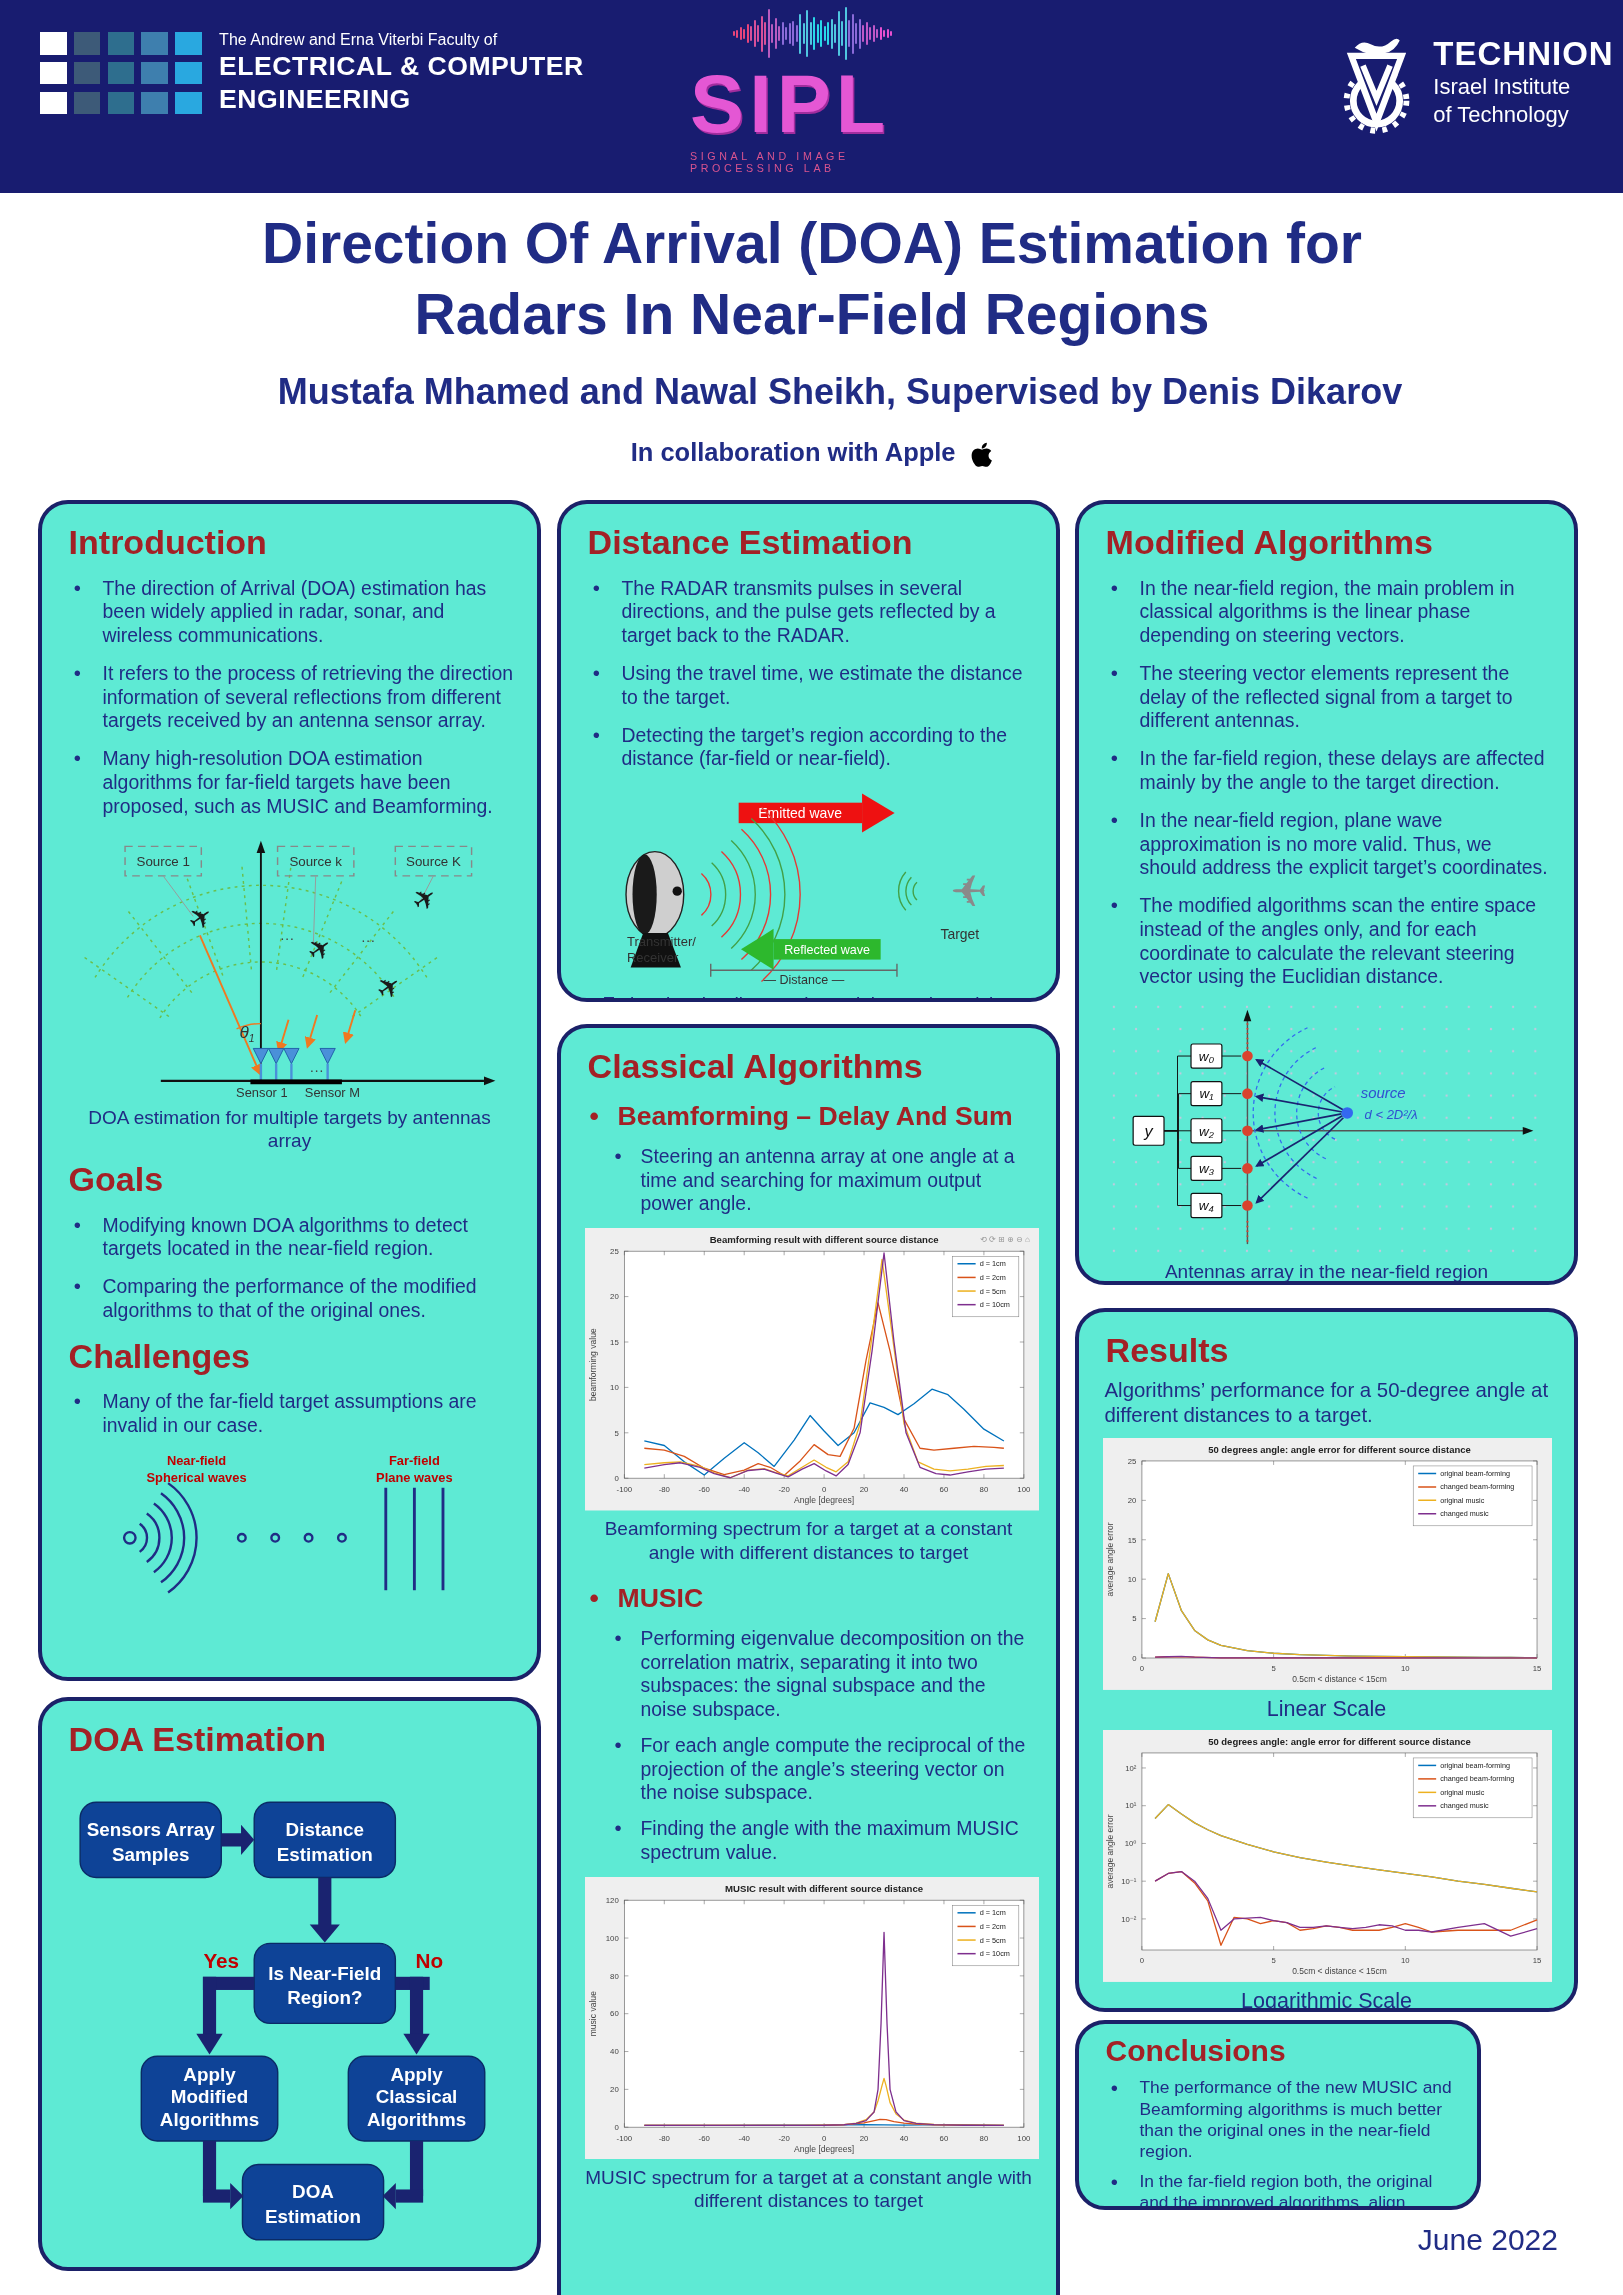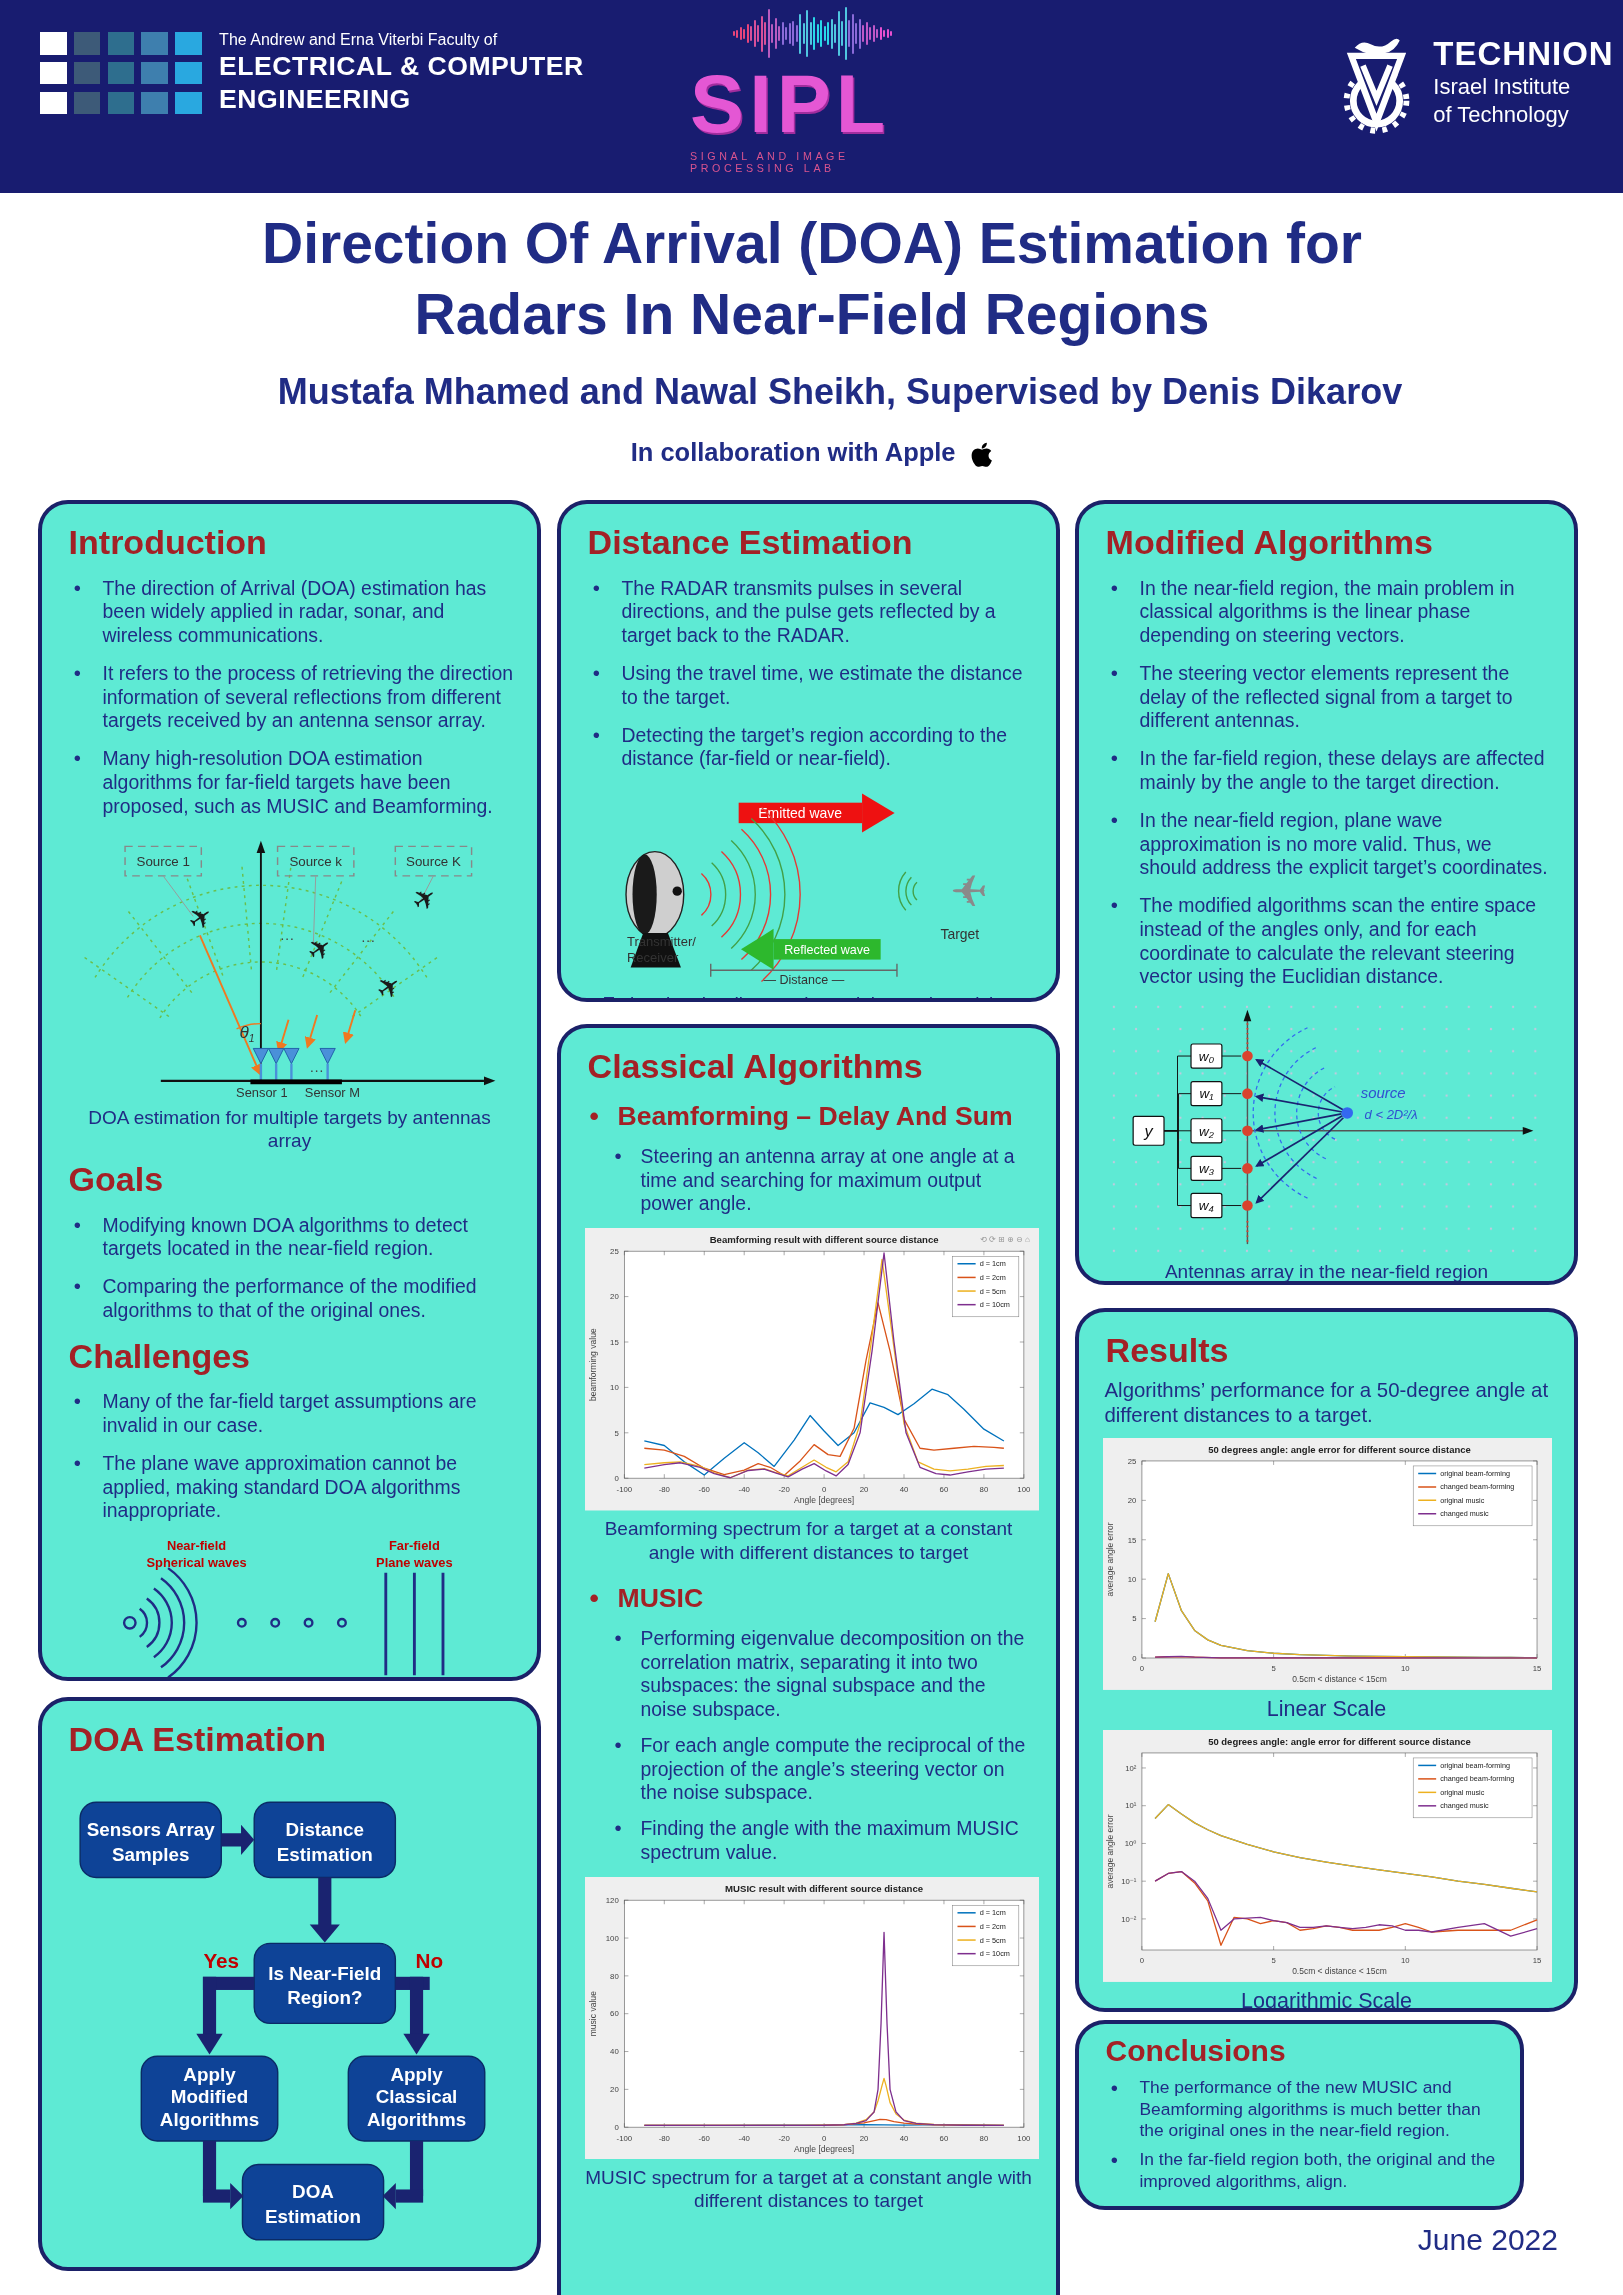--- a/index.html
+++ b/index.html
@@ -256,21 +256,20 @@
 
     <div class="sec-h">Goals</div>
     <ul class="bullets">
       <li>Modifying known DOA algorithms to detect targets located in the near-field region.</li>
       <li>Comparing the performance of the modified algorithms to that of the original ones.</li>
     </ul>
 
     <div class="sec-h">Challenges</div>
     <ul class="bullets">
       <li>Many of the far-field target assumptions are invalid in our case.</li>
-      <li>The plane wave approximation cannot be applied, making standard DOA algorithms inappropriate.</li>
     </ul>
 
     <div class="figwrap">
       <svg width="429" viewBox="0 0 900 300">
         <g font-size="27" font-weight="bold" fill="#C00000" text-anchor="middle">
           <text x="255" y="28">Near-field</text>
           <text x="255" y="62">Spherical waves</text>
           <text x="712" y="28">Far-field</text>
           <text x="712" y="62">Plane waves</text>
         </g>
@@ -736,21 +735,21 @@
           <line x1="631.8" y1="98" x2="667.8" y2="98" stroke="#D95319" stroke-width="3"></line>
           <text x="675.8" y="103" font-size="14.5" fill="#222">changed beam-forming</text>
           <line x1="631.8" y1="125" x2="667.8" y2="125" stroke="#EDB120" stroke-width="3"></line>
           <text x="675.8" y="130" font-size="14.5" fill="#222">original music</text>
           <line x1="631.8" y1="152" x2="667.8" y2="152" stroke="#7E2F8E" stroke-width="3"></line>
           <text x="675.8" y="157" font-size="14.5" fill="#222">changed music</text>
         </svg></div>
     <div class="cap" style="font-size:21.5px;">Logarithmic Scale</div>
   </div>
 
-  <div class="box" style="left:1075px;top:2020px;width:449px;height:190px;padding-top:7.2px;">
+  <div class="box" style="left:1075px;top:2020px;width:406px;height:190px;padding-top:7.2px;">
     <div class="sec-h" style="font-size:30px;margin:3.1px 0 9.2px 3.1px;">Conclusions</div>
     <ul class="bullets" style="margin:0;">
       <li style="font-size:17.4px;margin-bottom:8.2px;">The performance of the new MUSIC and Beamforming algorithms is much better than the original ones in the near-field region.</li>
       <li style="font-size:17.4px;margin-bottom:0;">In the far-field region both, the original and the improved algorithms, align.</li>
     </ul>
   </div>
 
   <div class="footer">June 2022</div>
 </div>
 

